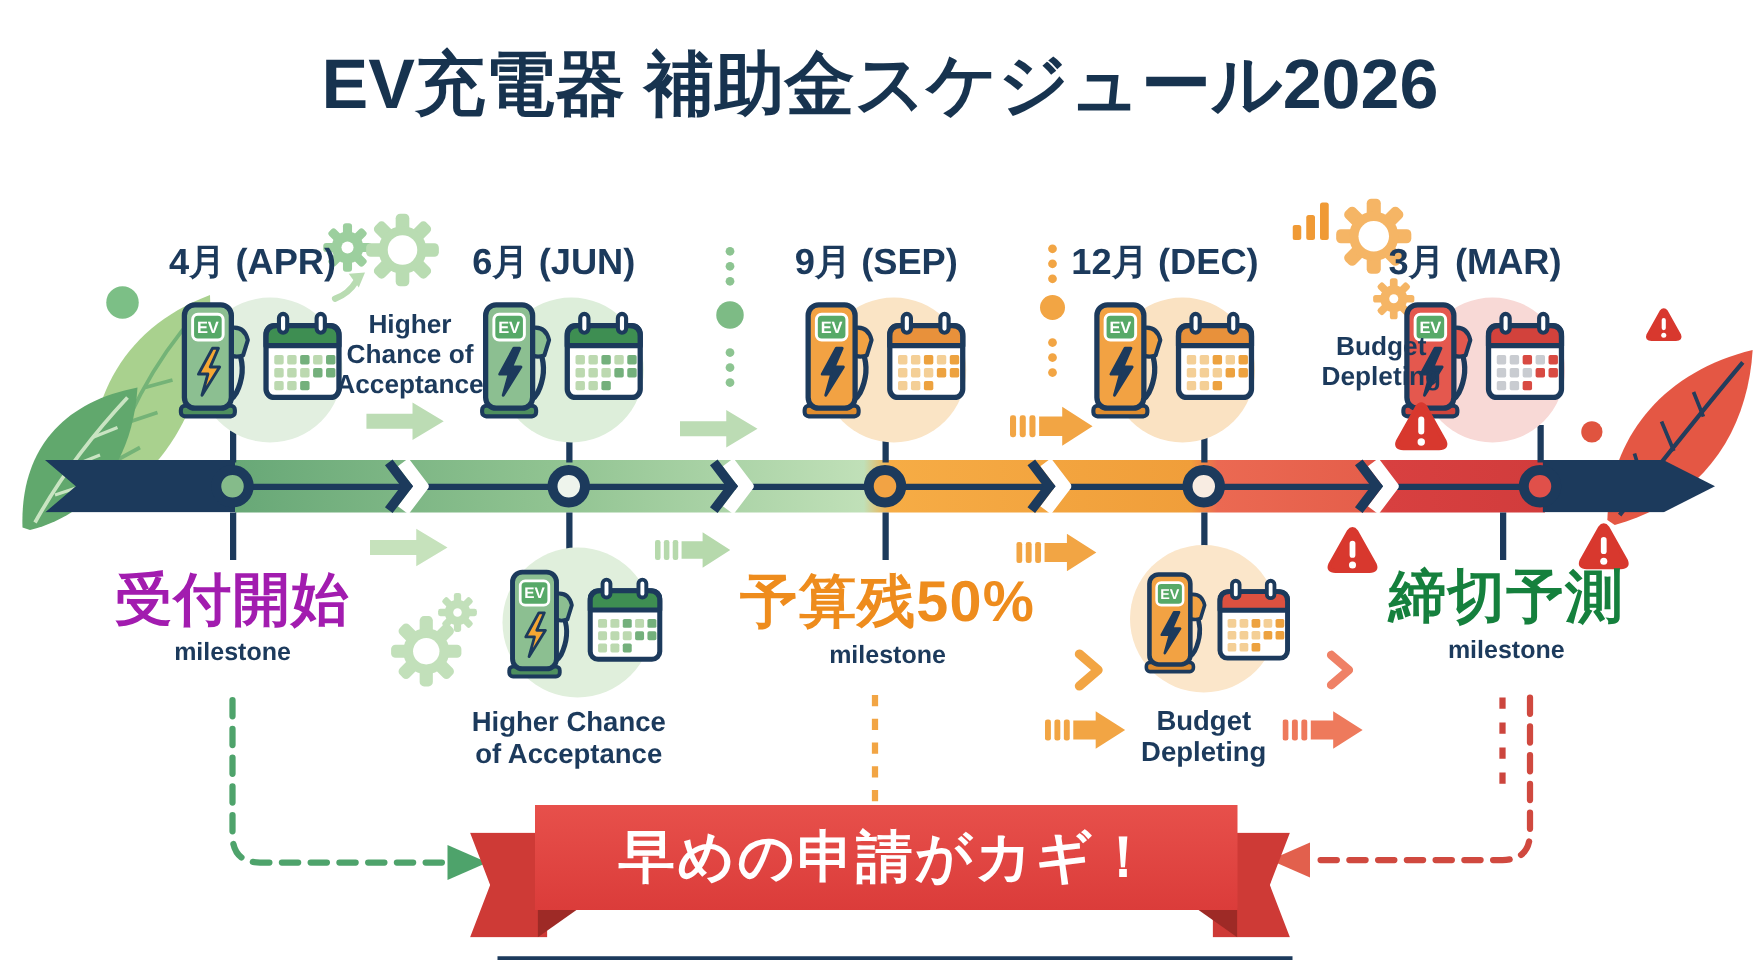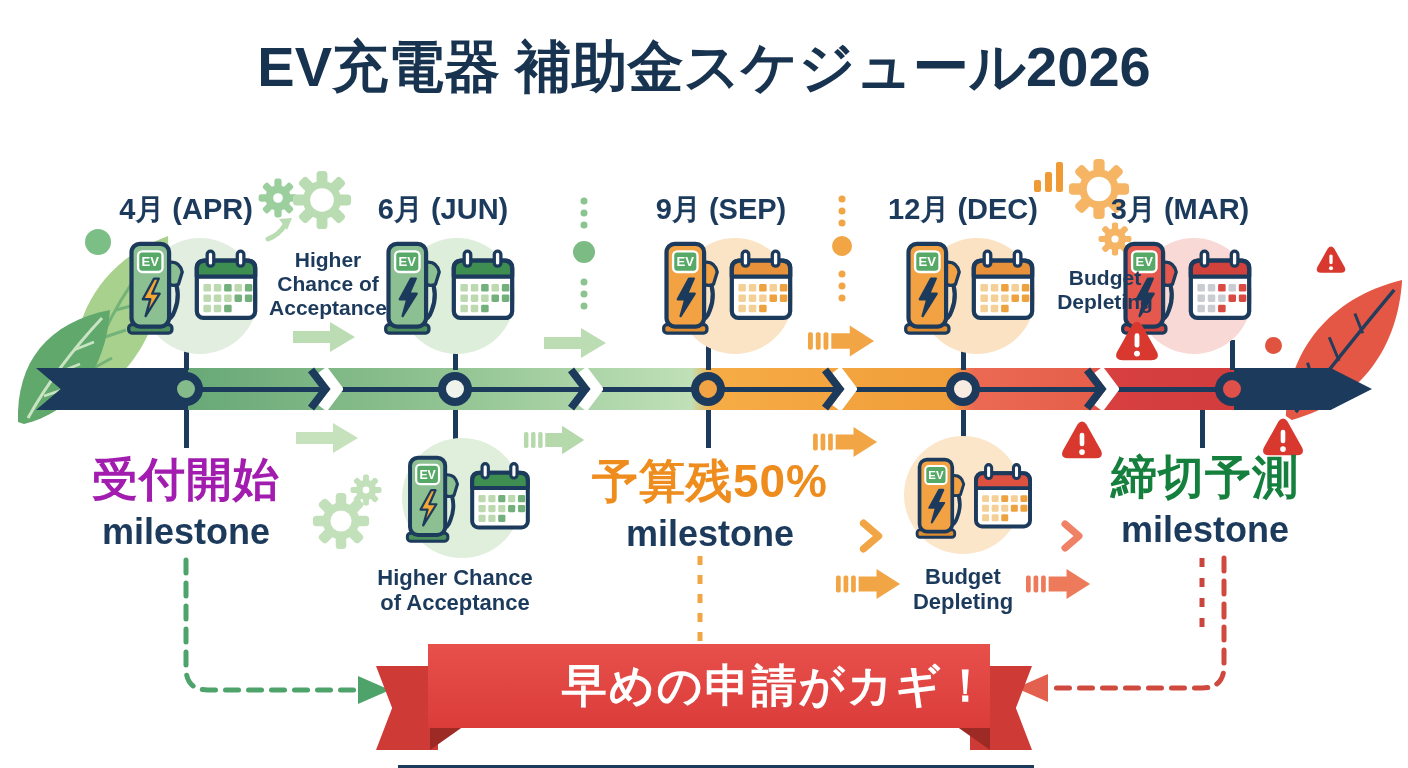--- a/index.html
+++ b/index.html
@@ -6,27 +6,27 @@
   #stage{position:relative;width:1408px;height:768px;background:#ffffff;overflow:hidden;
          font-family:"Liberation Sans","DejaVu Sans",sans-serif;}
   .abs{position:absolute;}
   .ctr{text-align:center;}
   .js-icon svg{width:100%;height:100%;display:block;}
   .month{width:100%;left:0;top:0;font-size:29px;font-weight:800;color:#1c3a5c;text-align:center;}
   .pastel{border-radius:50%;}
   .stem{width:5px;background:#1c3a5c;}
   .node{width:18px;height:18px;border:8px solid #1c3a5c;border-radius:50%;}
   .bigLabel{font-size:46px;font-weight:800;letter-spacing:1px;line-height:1.1;}
-  .subLabel{font-size:36px;font-weight:700;color:#1c3a5c;margin-top:6px;}
+  .subLabel{font-size:20px;font-weight:700;color:#1c3a5c;margin-top:6px;}
   .note{font-size:21px;font-weight:700;color:#1c3a5c;line-height:24px;text-align:center;}
   .note2{font-size:22px;font-weight:700;color:#1c3a5c;line-height:25px;text-align:center;}
   .dotcol{display:block;}
   #title{left:0;top:30px;width:100%;text-align:center;font-size:56px;font-weight:800;color:#17334f;}
   #bannerMain{display:flex;align-items:center;justify-content:center;}
-  #bannerText{width:100%;text-align:right;font-size:45px;font-weight:800;color:#ffffff;letter-spacing:2px;}
+  #bannerText{width:100%;text-align:center;font-size:45px;font-weight:800;color:#ffffff;letter-spacing:2px;}
 </style>
 </head>
 <body>
 
 <div id="stage">
 
   <div id="title" class="abs">EV充電器 補助金スケジュール2026</div>
 
   <svg class="abs" style="left:16px;top:230px;width:178px;height:196px" viewBox="0 0 178 196">
     <path d="M57 172 C50 96 78 34 152 6 C155 76 122 152 60 174 Z" fill="#a9d18e"></path>
@@ -199,21 +199,21 @@
   <div class="abs stem" style="left:706px;top:410px;height:38px"></div>
   <div class="abs stem" style="left:961px;top:410px;height:44px"></div>
   <div class="abs stem" style="left:1200px;top:410px;height:38px"></div>
 
   <div class="abs node" style="left:169px;top:372px;background:#85bb8a"></div>
   <div class="abs node" style="left:438px;top:372px;background:#eef4ec"></div>
   <div class="abs node" style="left:691px;top:372px;background:#f2a344"></div>
   <div class="abs node" style="left:946px;top:372px;background:#f8ece2"></div>
   <div class="abs node" style="left:1215px;top:372px;background:#e0504a"></div>
 
-  <div class="abs" style="left:76px;top:190px;width:220px;height:190px">
+  <div class="abs" style="left:92px;top:190px;width:220px;height:190px">
     <div class="abs month">4月 (APR)</div>
     <div class="abs pastel" style="left:66px;top:48px;width:116px;height:116px;background:#e2efe0"></div>
     <div class="js-icon abs" style="left:48px;top:50px;width:62px;height:96px">
         <svg viewBox="0 0 66 100">
     <path d="M53 40 q8 16 1 34 q-3 9 -10 11" fill="none" stroke="#1c3a5c" stroke-width="4.5" stroke-linecap="round"></path>
     <path d="M46 23 q13 -3 16 10 l-4 13 q-8 3 -12 -2 z" fill="#8cbf91" stroke="#1c3a5c" stroke-width="3.5" stroke-linejoin="round"></path>
     <rect x="5" y="89" width="46" height="9" rx="3.5" fill="#4e8f5e" stroke="#1c3a5c" stroke-width="3.5"></rect>
     <rect x="8" y="3" width="40" height="88" rx="9" fill="#8cbf91" stroke="#1c3a5c" stroke-width="4.5"></rect>
     <rect x="15" y="11" width="26" height="22" rx="4.5" fill="#57a968" stroke="#ffffff" stroke-width="2.5"></rect>
     <text x="28" y="27" text-anchor="middle" font-size="14" font-weight="bold" fill="#ffffff" font-family="Liberation Sans, DejaVu Sans, sans-serif">EV</text>
@@ -271,21 +271,21 @@
           <rect x="21" y="49" width="8" height="8" rx="1.5" fill="#bcd9b0"></rect>
           <rect x="32" y="49" width="8" height="8" rx="1.5" fill="#bcd9b0"></rect>
           <rect x="43" y="49" width="8" height="8" rx="1.5" fill="#74b07c"></rect>
           <rect x="54" y="49" width="8" height="8" rx="1.5" fill="#74b07c"></rect>
           <rect x="10" y="60" width="8" height="8" rx="1.5" fill="#bcd9b0"></rect>
           <rect x="21" y="60" width="8" height="8" rx="1.5" fill="#bcd9b0"></rect>
           <rect x="32" y="60" width="8" height="8" rx="1.5" fill="#74b07c"></rect>
         </svg>
       </div>
   </div>
-  <div class="abs" style="left:611px;top:190px;width:220px;height:190px">
+  <div class="abs" style="left:591px;top:190px;width:220px;height:190px">
     <div class="abs month">9月 (SEP)</div>
     <div class="abs pastel" style="left:66px;top:48px;width:116px;height:116px;background:#fae4c5"></div>
     <div class="js-icon abs" style="left:48px;top:50px;width:62px;height:96px">
         <svg viewBox="0 0 66 100">
     <path d="M53 40 q8 16 1 34 q-3 9 -10 11" fill="none" stroke="#1c3a5c" stroke-width="4.5" stroke-linecap="round"></path>
     <path d="M46 23 q13 -3 16 10 l-4 13 q-8 3 -12 -2 z" fill="#f2a243" stroke="#1c3a5c" stroke-width="3.5" stroke-linejoin="round"></path>
     <rect x="5" y="89" width="46" height="9" rx="3.5" fill="#df8c2e" stroke="#1c3a5c" stroke-width="3.5"></rect>
     <rect x="8" y="3" width="40" height="88" rx="9" fill="#f2a243" stroke="#1c3a5c" stroke-width="4.5"></rect>
     <rect x="15" y="11" width="26" height="22" rx="4.5" fill="#57a968" stroke="#ffffff" stroke-width="2.5"></rect>
     <text x="28" y="27" text-anchor="middle" font-size="14" font-weight="bold" fill="#ffffff" font-family="Liberation Sans, DejaVu Sans, sans-serif">EV</text>
@@ -307,21 +307,21 @@
           <rect x="21" y="49" width="8" height="8" rx="1.5" fill="#f4cf96"></rect>
           <rect x="32" y="49" width="8" height="8" rx="1.5" fill="#f4cf96"></rect>
           <rect x="43" y="49" width="8" height="8" rx="1.5" fill="#eda23f"></rect>
           <rect x="54" y="49" width="8" height="8" rx="1.5" fill="#eda23f"></rect>
           <rect x="10" y="60" width="8" height="8" rx="1.5" fill="#f4cf96"></rect>
           <rect x="21" y="60" width="8" height="8" rx="1.5" fill="#f4cf96"></rect>
           <rect x="32" y="60" width="8" height="8" rx="1.5" fill="#eda23f"></rect>
         </svg>
       </div>
   </div>
-  <div class="abs" style="left:853px;top:190px;width:220px;height:190px">
+  <div class="abs" style="left:822px;top:190px;width:220px;height:190px">
     <div class="abs month">12月 (DEC)</div>
     <div class="abs pastel" style="left:66px;top:48px;width:116px;height:116px;background:#fae2c2"></div>
     <div class="js-icon abs" style="left:48px;top:50px;width:62px;height:96px">
         <svg viewBox="0 0 66 100">
     <path d="M53 40 q8 16 1 34 q-3 9 -10 11" fill="none" stroke="#1c3a5c" stroke-width="4.5" stroke-linecap="round"></path>
     <path d="M46 23 q13 -3 16 10 l-4 13 q-8 3 -12 -2 z" fill="#f2a243" stroke="#1c3a5c" stroke-width="3.5" stroke-linejoin="round"></path>
     <rect x="5" y="89" width="46" height="9" rx="3.5" fill="#df8c2e" stroke="#1c3a5c" stroke-width="3.5"></rect>
     <rect x="8" y="3" width="40" height="88" rx="9" fill="#f2a243" stroke="#1c3a5c" stroke-width="4.5"></rect>
     <rect x="15" y="11" width="26" height="22" rx="4.5" fill="#57a968" stroke="#ffffff" stroke-width="2.5"></rect>
     <text x="28" y="27" text-anchor="middle" font-size="14" font-weight="bold" fill="#ffffff" font-family="Liberation Sans, DejaVu Sans, sans-serif">EV</text>

